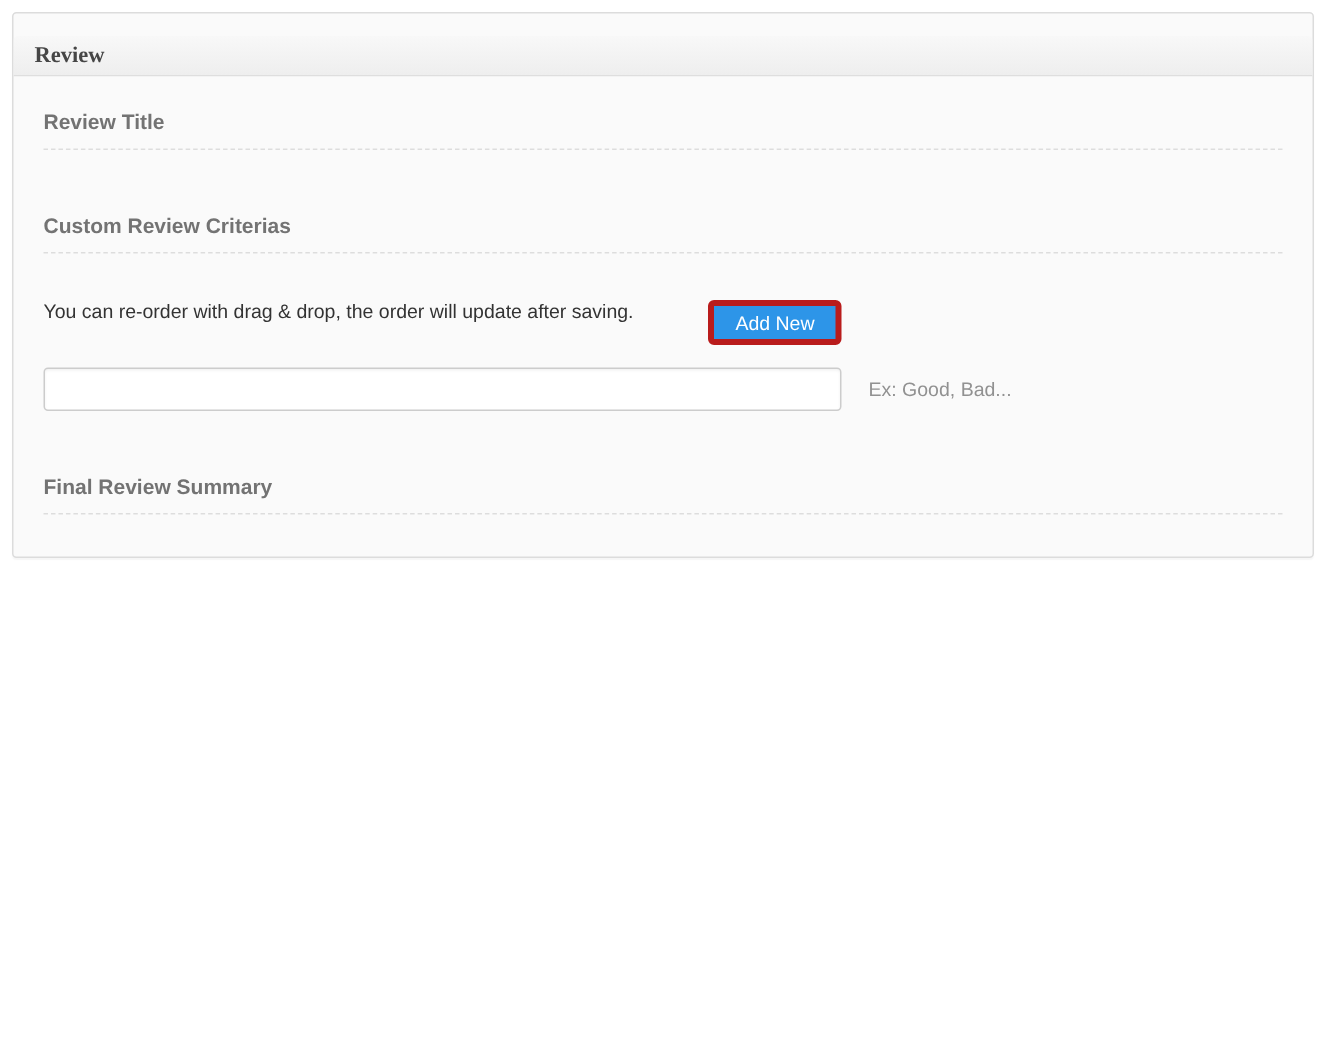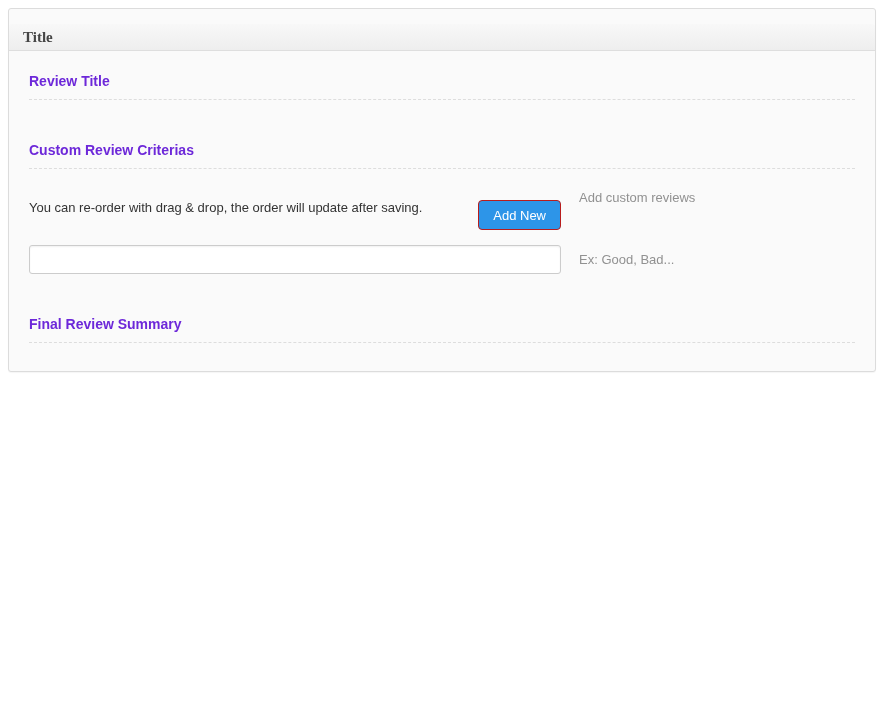--- a/index.html
+++ b/index.html
@@ -29,21 +29,21 @@
     color: #464646;
     cursor: pointer;
   }
   .inside { padding: 0 20px 28px 20px; }
   h4.section-heading {
     margin: 43px 0 0 0;
     padding: 0 0 10px 0;
     font-size: 14px;
     line-height: 15px;
     font-weight: bold;
-    color: #6d28d9;
+    color: #737373;
     border-bottom: 1px dashed #dddddd;
   }
   h4.section-heading.first { margin-top: 23px; }
   .row { display: flex; align-items: flex-start; margin-top: 15px; }
   .field-col { flex: 0 0 532px; width: 532px; }
   input.text-field {
     width: 532px; height: 29px;
     border: 1px solid #cccccc;
     border-radius: 3px;
     background: #ffffff;
@@ -67,21 +67,21 @@
     align-items: flex-start;
     justify-content: space-between;
     width: 532px;
     padding-top: 17px;
   }
   .note { font-size: 13px; color: #333333; }
   .btn-primary {
     height: 30px;
     padding: 0 14px;
     background: #2d95e8;
-    border: 1px solid #b91c1c;
+    border: 4px solid #b91c1c;
     border-radius: 4px;
     color: #ffffff;
     font-family: "Liberation Sans", sans-serif;
     font-size: 13px;
     cursor: pointer;
   }
   .ta-wrap { position: relative; width: 532px; }
   textarea.summary-field {
     display: block;
     width: 532px; height: 220px;
@@ -108,33 +108,32 @@
       -7px 14px #c9c9c9,
       -14px 14px #c9c9c9;
     cursor: nwse-resize;
   }
 </style>
 </head>
 <body>
 
 <div class="postbox">
   <h3 class="hndle">
-    <span>Title</span>
+    <span>Review</span>
   </h3>
   <div class="inside">
 
     <h4 class="section-heading first">Review Title</h4>
 
     <h4 class="section-heading">Custom Review Criterias</h4>
     <div class="row criteria-row">
       <div class="field-col criteria-field">
         <span class="note">You can re-order with drag &amp; drop, the order will update after saving.</span>
         <button type="button" class="btn-primary">Add New</button>
       </div>
-      <div class="help" style="padding-top:7px;">Add custom reviews</div>
     </div>
 
     <div class="row">
       <div class="field-col">
         <input type="text" class="text-field" placeholder="" style="">
       </div>
       <div class="help">Ex: Good, Bad...</div>
     </div>
 
     <h4 class="section-heading">Final Review Summary</h4>

